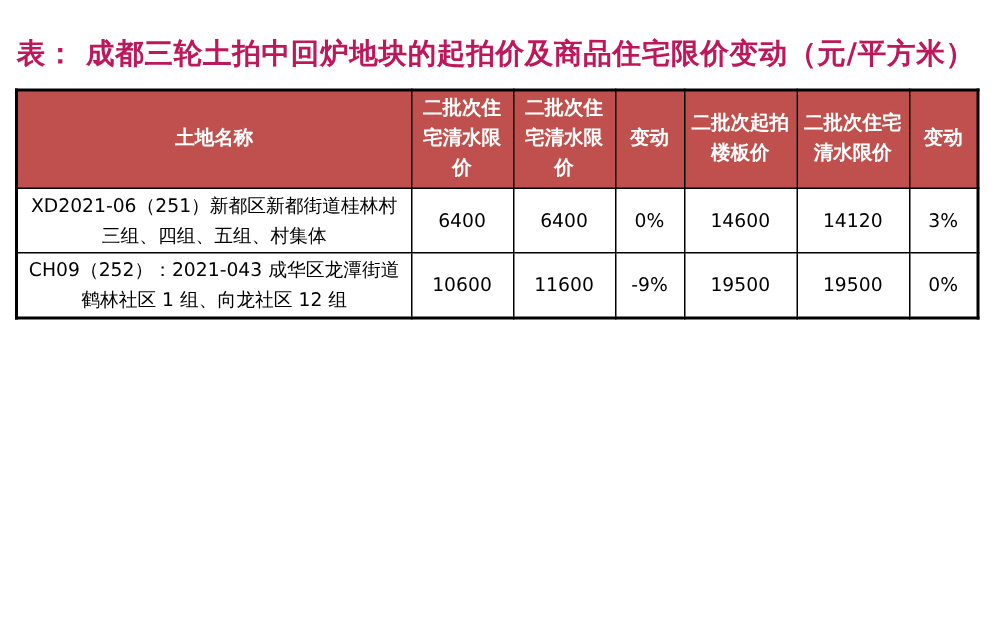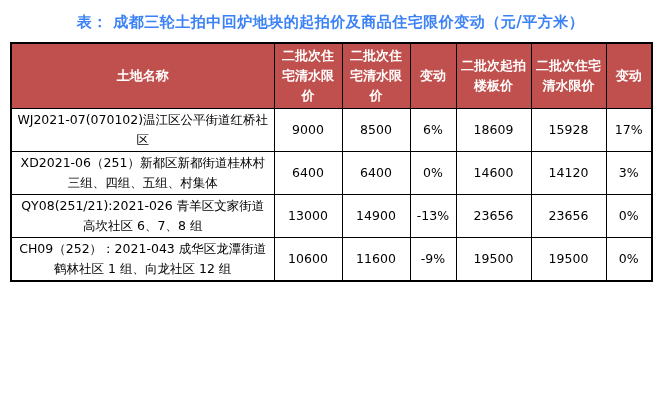--- a/index.html
+++ b/index.html
@@ -6,25 +6,25 @@
   html, body {
     margin: 0; padding: 0;
     width: 661px; height: 413px;
     background: #ffffff;
     font-family: "DejaVu Sans", "Liberation Sans", sans-serif;
     color: #000000;
   }
   .page { width: 661px; height: 413px; position: relative; overflow: hidden; }
 
   .title {
-    padding-top: 13px;
+    padding-top: 23px;
     text-align: center;
-    font-size: 15px;
+    font-size: 19px;
     font-weight: bold;
-    color: #3b82f6;
+    color: #be185d;
     letter-spacing: 0.5px;
   }
 
   table.data-table {
     border-collapse: collapse;
     table-layout: fixed;
     width: 641px;
     margin: 10px 0 0 10px;
     border: 2px solid #000000;
   }
@@ -81,45 +81,27 @@
         <th>二批次住宅清水限价</th>
         <th>二批次住宅清水限价</th>
         <th>变动</th>
         <th>二批次起拍楼板价</th>
         <th>二批次住宅清水限价</th>
         <th>变动</th>
       </tr>
     </thead>
     <tbody>
         <tr>
-          <td>WJ2021-07(070102)温江区公平街道红桥社区</td>
-          <td>9000</td>
-          <td>8500</td>
-          <td>6%</td>
-          <td>18609</td>
-          <td>15928</td>
-          <td>17%</td>
-        </tr>
-        <tr>
           <td>XD2021-06（251）新都区新都街道桂林村三组、四组、五组、村集体</td>
           <td>6400</td>
           <td>6400</td>
           <td>0%</td>
           <td>14600</td>
           <td>14120</td>
           <td>3%</td>
-        </tr>
-        <tr>
-          <td>QY08(251/21):2021-026 青羊区文家街道高坎社区 6、7、8 组</td>
-          <td>13000</td>
-          <td>14900</td>
-          <td>-13%</td>
-          <td>23656</td>
-          <td>23656</td>
-          <td>0%</td>
         </tr>
         <tr>
           <td>CH09（252）：2021-043 成华区龙潭街道鹤林社区 1 组、向龙社区 12 组</td>
           <td>10600</td>
           <td>11600</td>
           <td>-9%</td>
           <td>19500</td>
           <td>19500</td>
           <td>0%</td>
         </tr>

